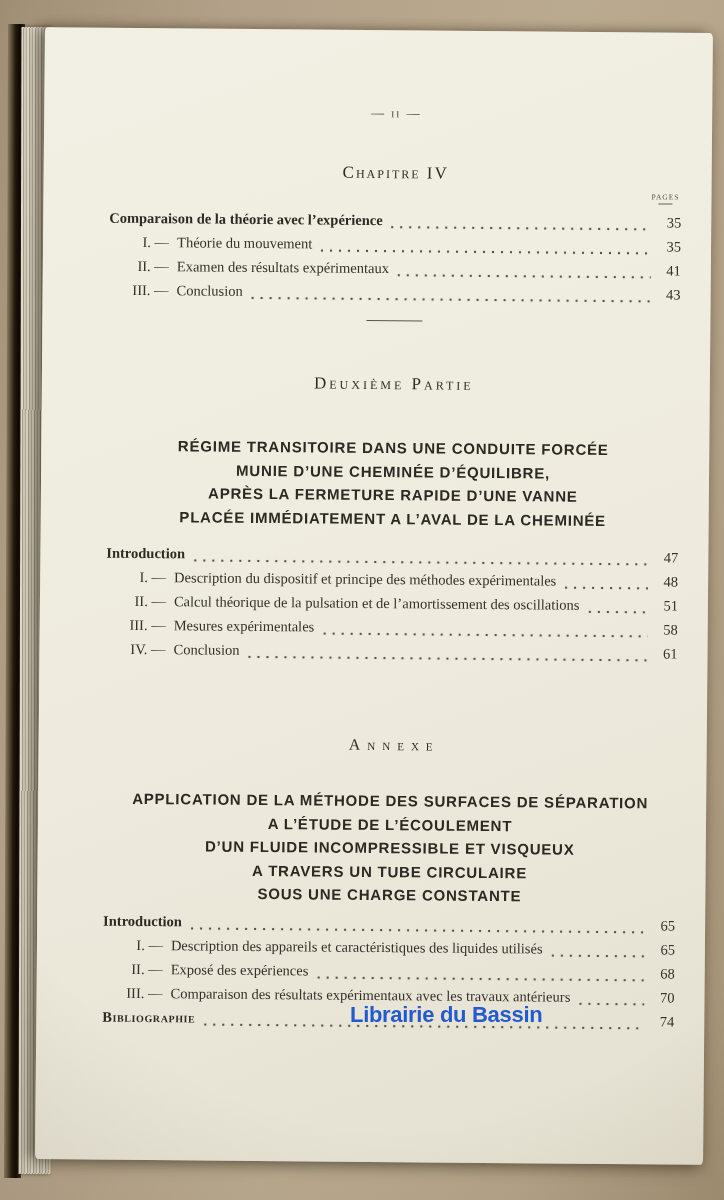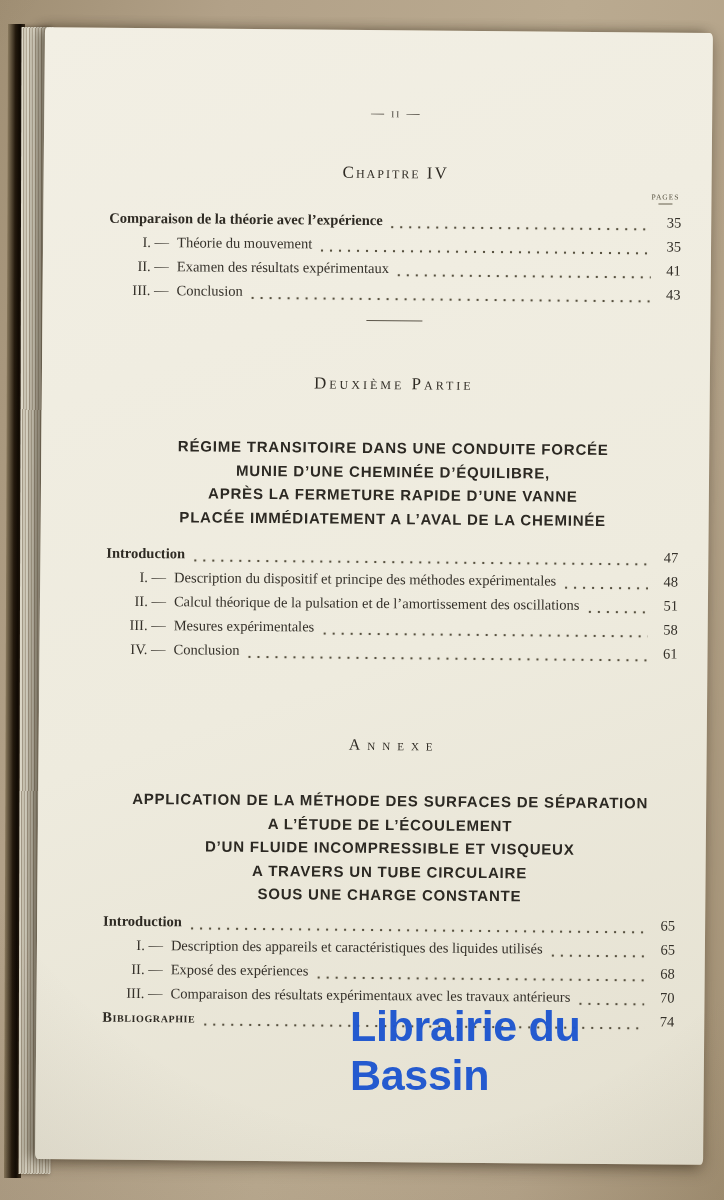--- a/index.html
+++ b/index.html
@@ -63,21 +63,21 @@
     letter-spacing:3px;line-height:21px;color:#2f2b24;}
   .part-title{margin-top:42px;}
   .part-title.annexe-title{margin-top:34px;}
   .title-line{text-align:center;font-family:"Liberation Sans","DejaVu Sans",sans-serif;
     font-weight:bold;font-size:15px;letter-spacing:0.8px;line-height:23.5px;color:#2c2923;}
   .annexe-heading{margin-top:72px;text-align:center;font-variant:small-caps;font-size:16px;
     letter-spacing:7px;text-indent:7px;line-height:20px;color:#2f2b24;}
 
   .watermark{position:absolute;left:350px;top:1002px;z-index:5;
     font-family:"Liberation Sans","DejaVu Sans",sans-serif;font-weight:bold;
-    font-size:43px;letter-spacing:-0.3px;color:#1d55cf;opacity:.96;pointer-events:none;}
+    font-size:22px;letter-spacing:-0.3px;color:#1d55cf;opacity:.96;pointer-events:none;}
 </style>
 </head>
 <body>
 
 <div class="photo">
   <div class="spine-shadow"></div>
   <div class="page-edges"></div>
 
   <div class="page">
     <div class="content">

